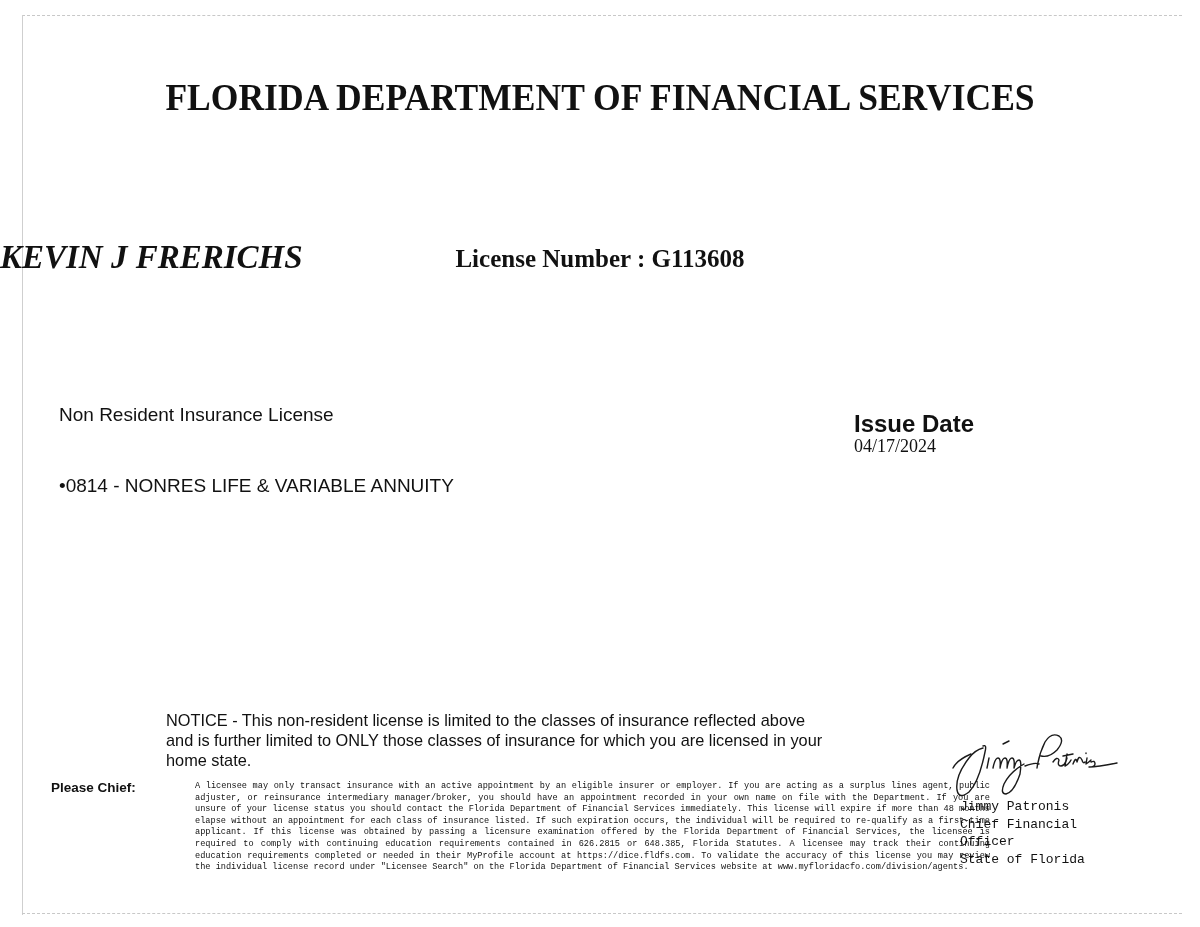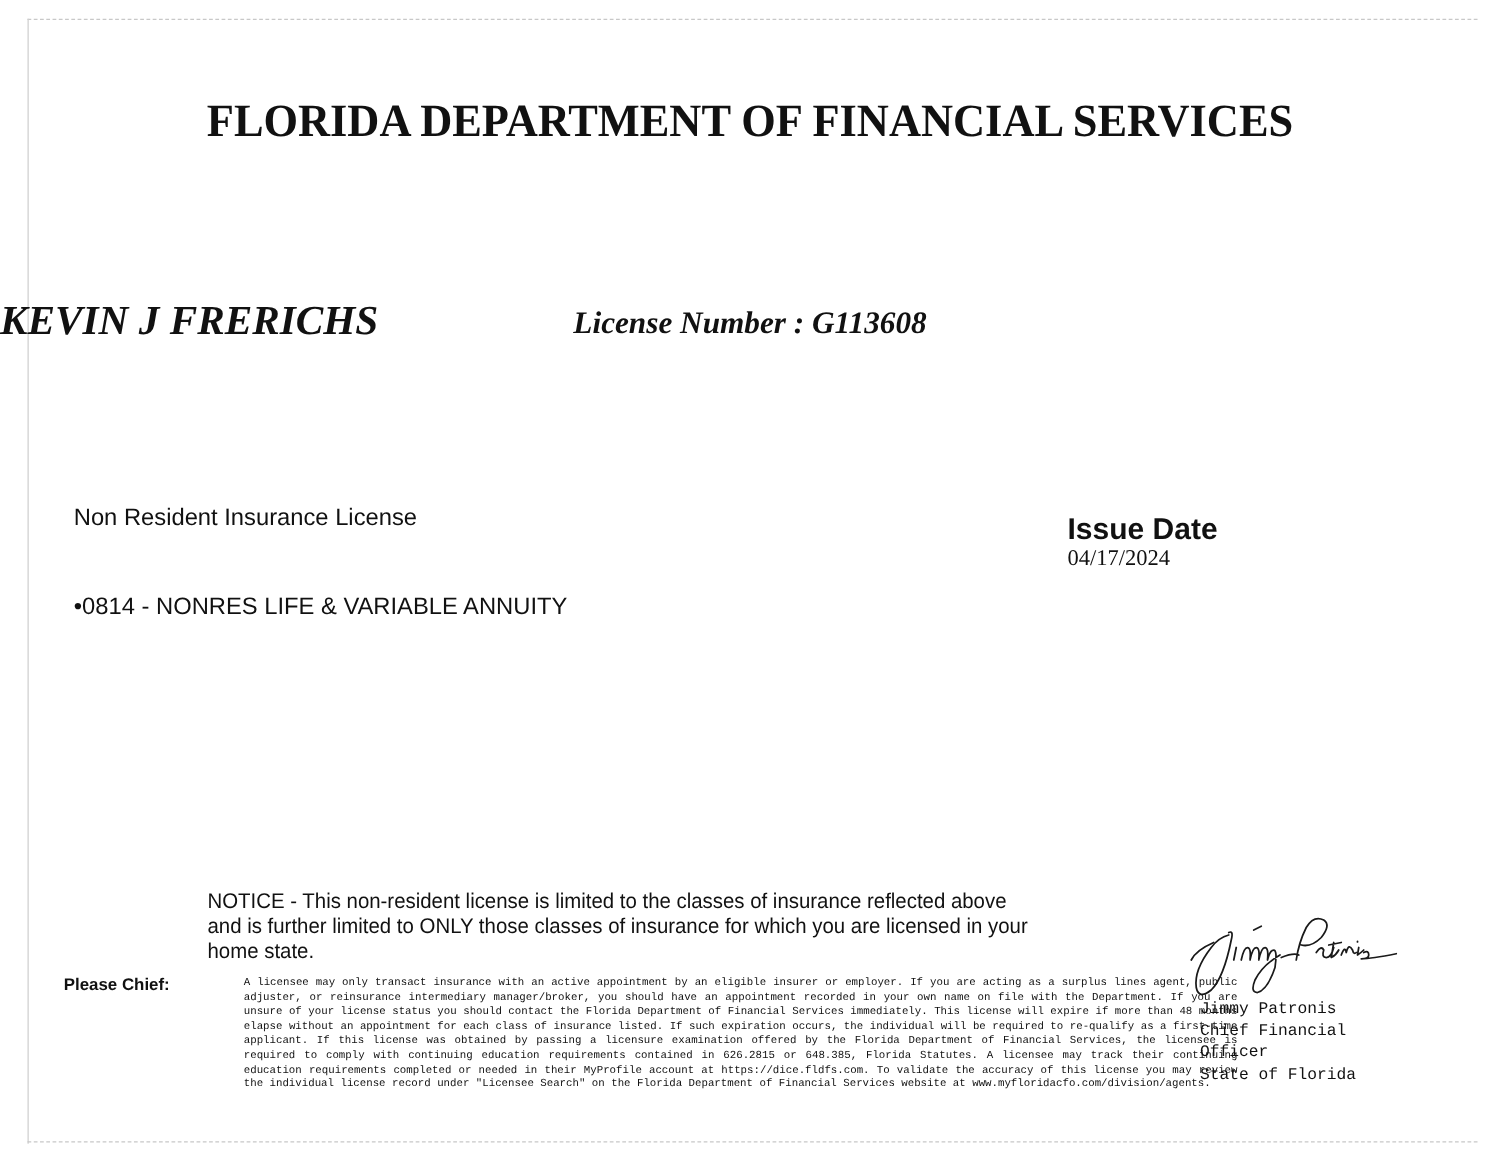--- a/index.html
+++ b/index.html
@@ -42,21 +42,21 @@
       text-align: left;
       font-family: "Liberation Serif", "DejaVu Serif", serif;
       font-weight: bold; font-style: italic;
       font-size: 33px;
       margin-top: 44px;
     }
     .license-number {
       position: absolute; left: 0; width: 1200px; top: 245px;
       text-align: center;
       font-family: "Liberation Serif", "DejaVu Serif", serif;
-      font-weight: bold; font-style: italic;
+      font-weight: bold; 
       font-size: 25px;
     }
     .license-type-heading {
       position: absolute; left: 59px; top: 404px;
       font-family: "Liberation Sans", "DejaVu Sans", sans-serif;
       font-weight: normal;
       font-size: 19px;
     }
     .license-class {
       position: absolute; left: 59px; top: 442px;

